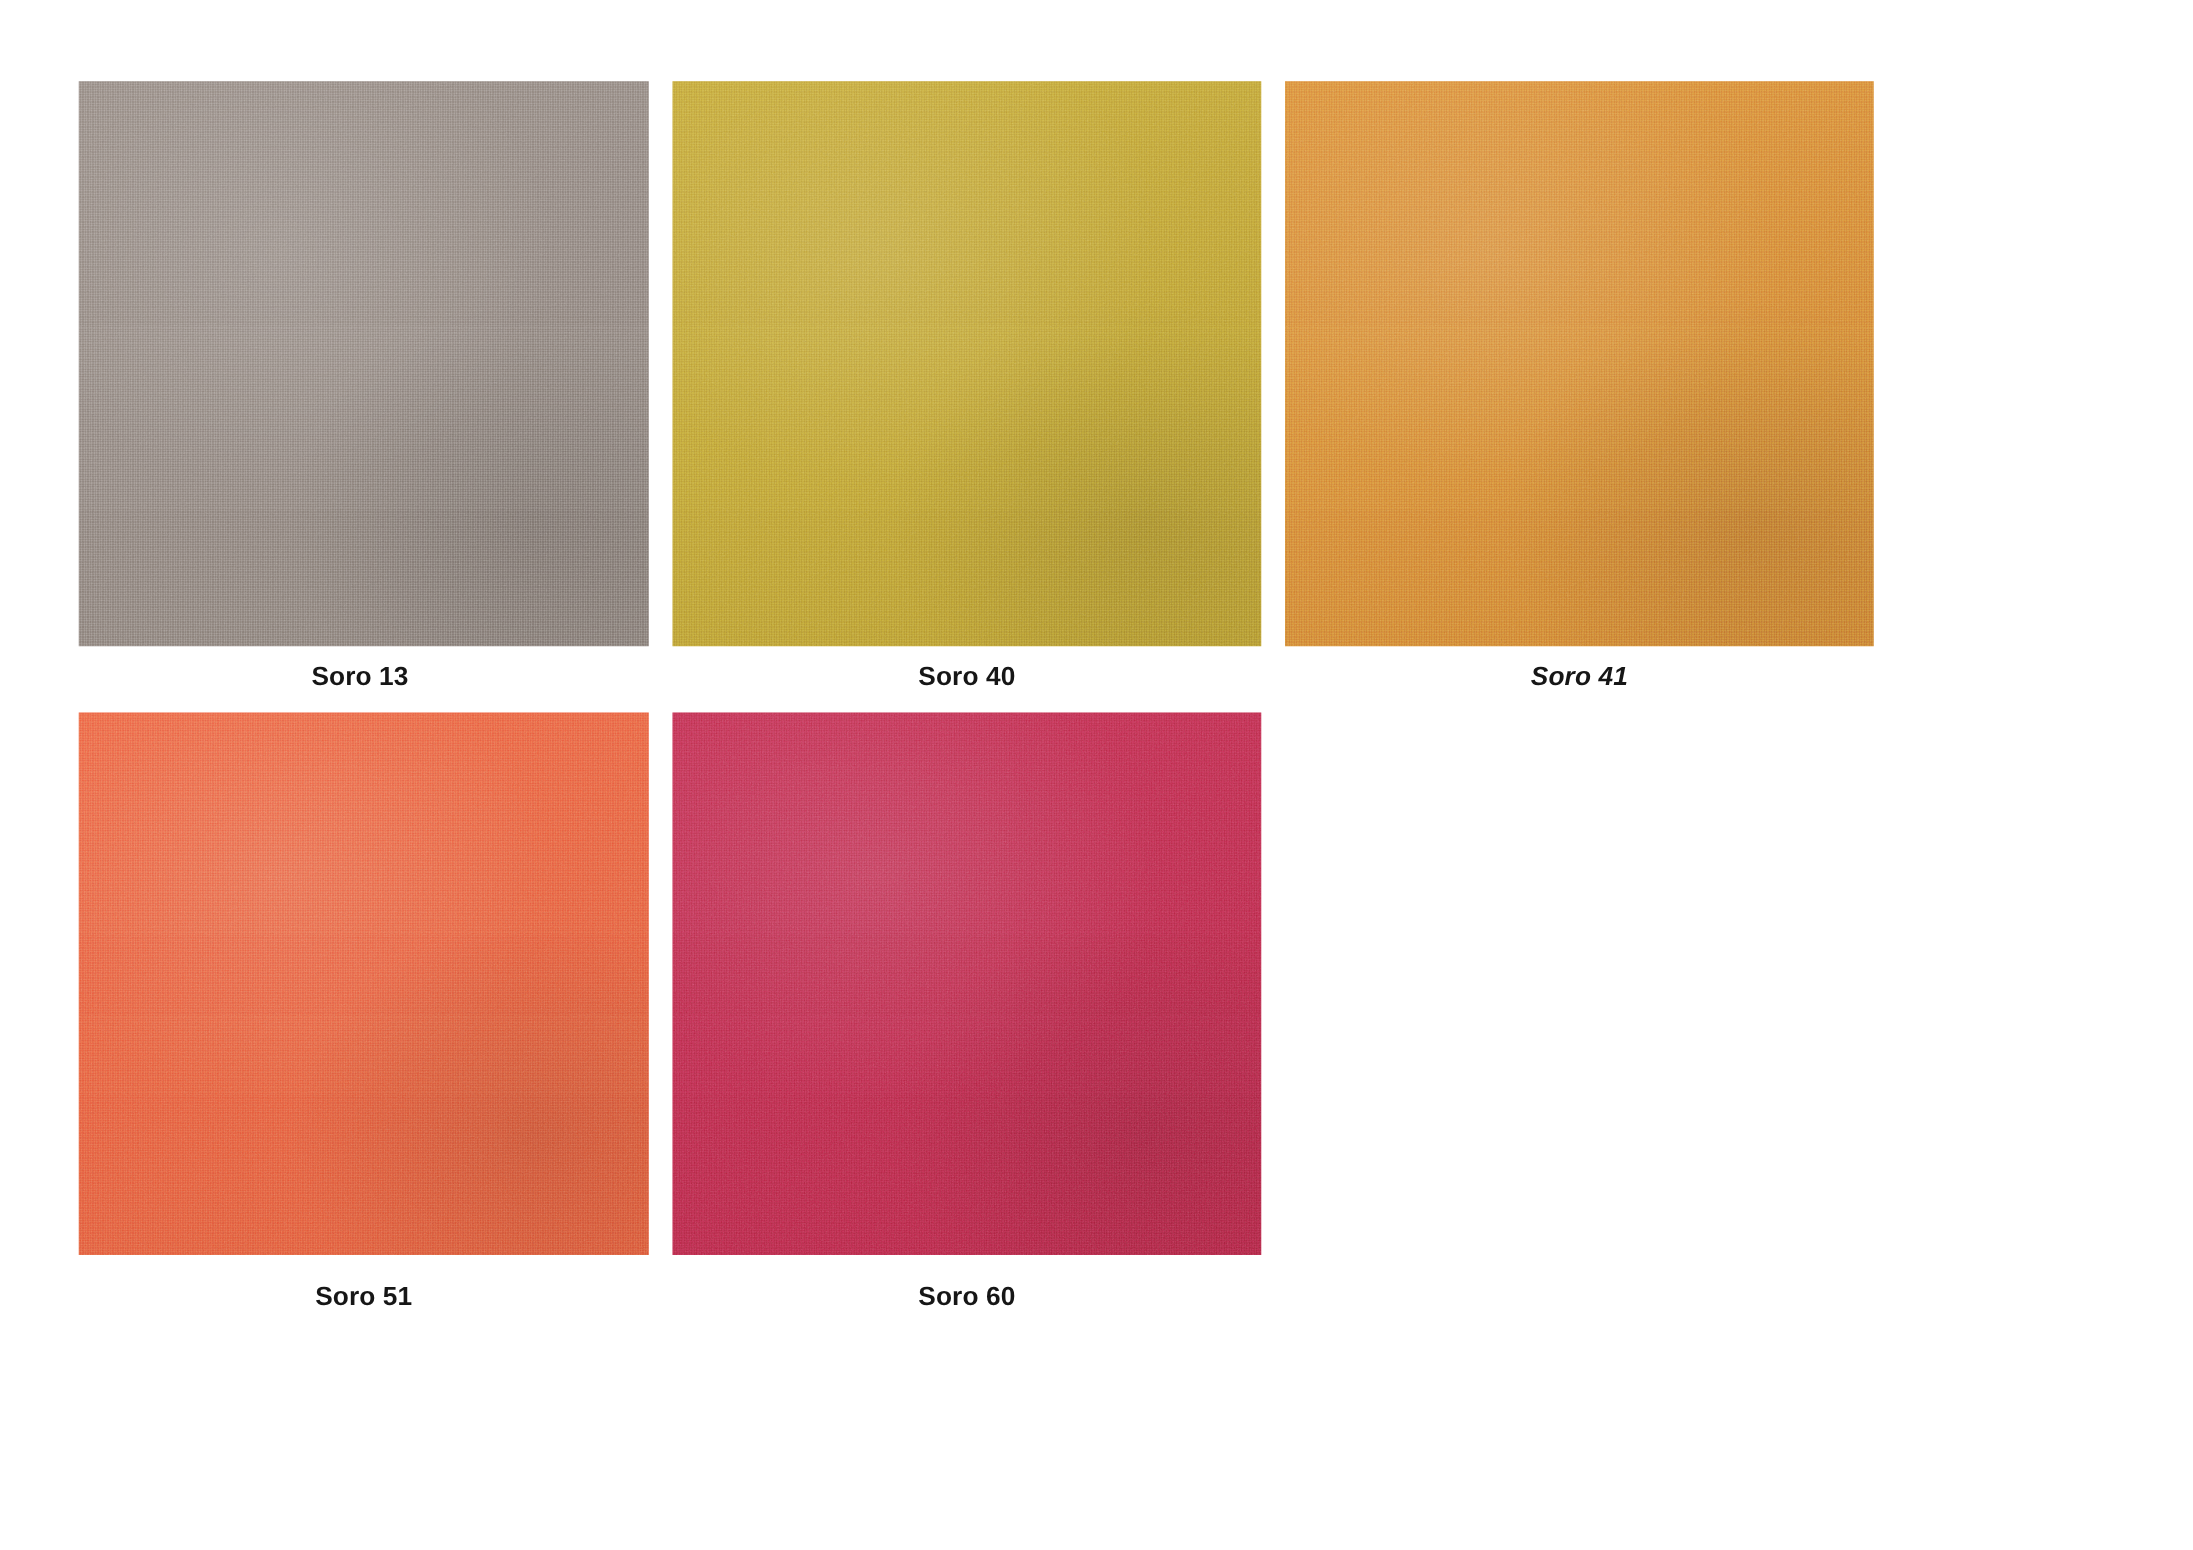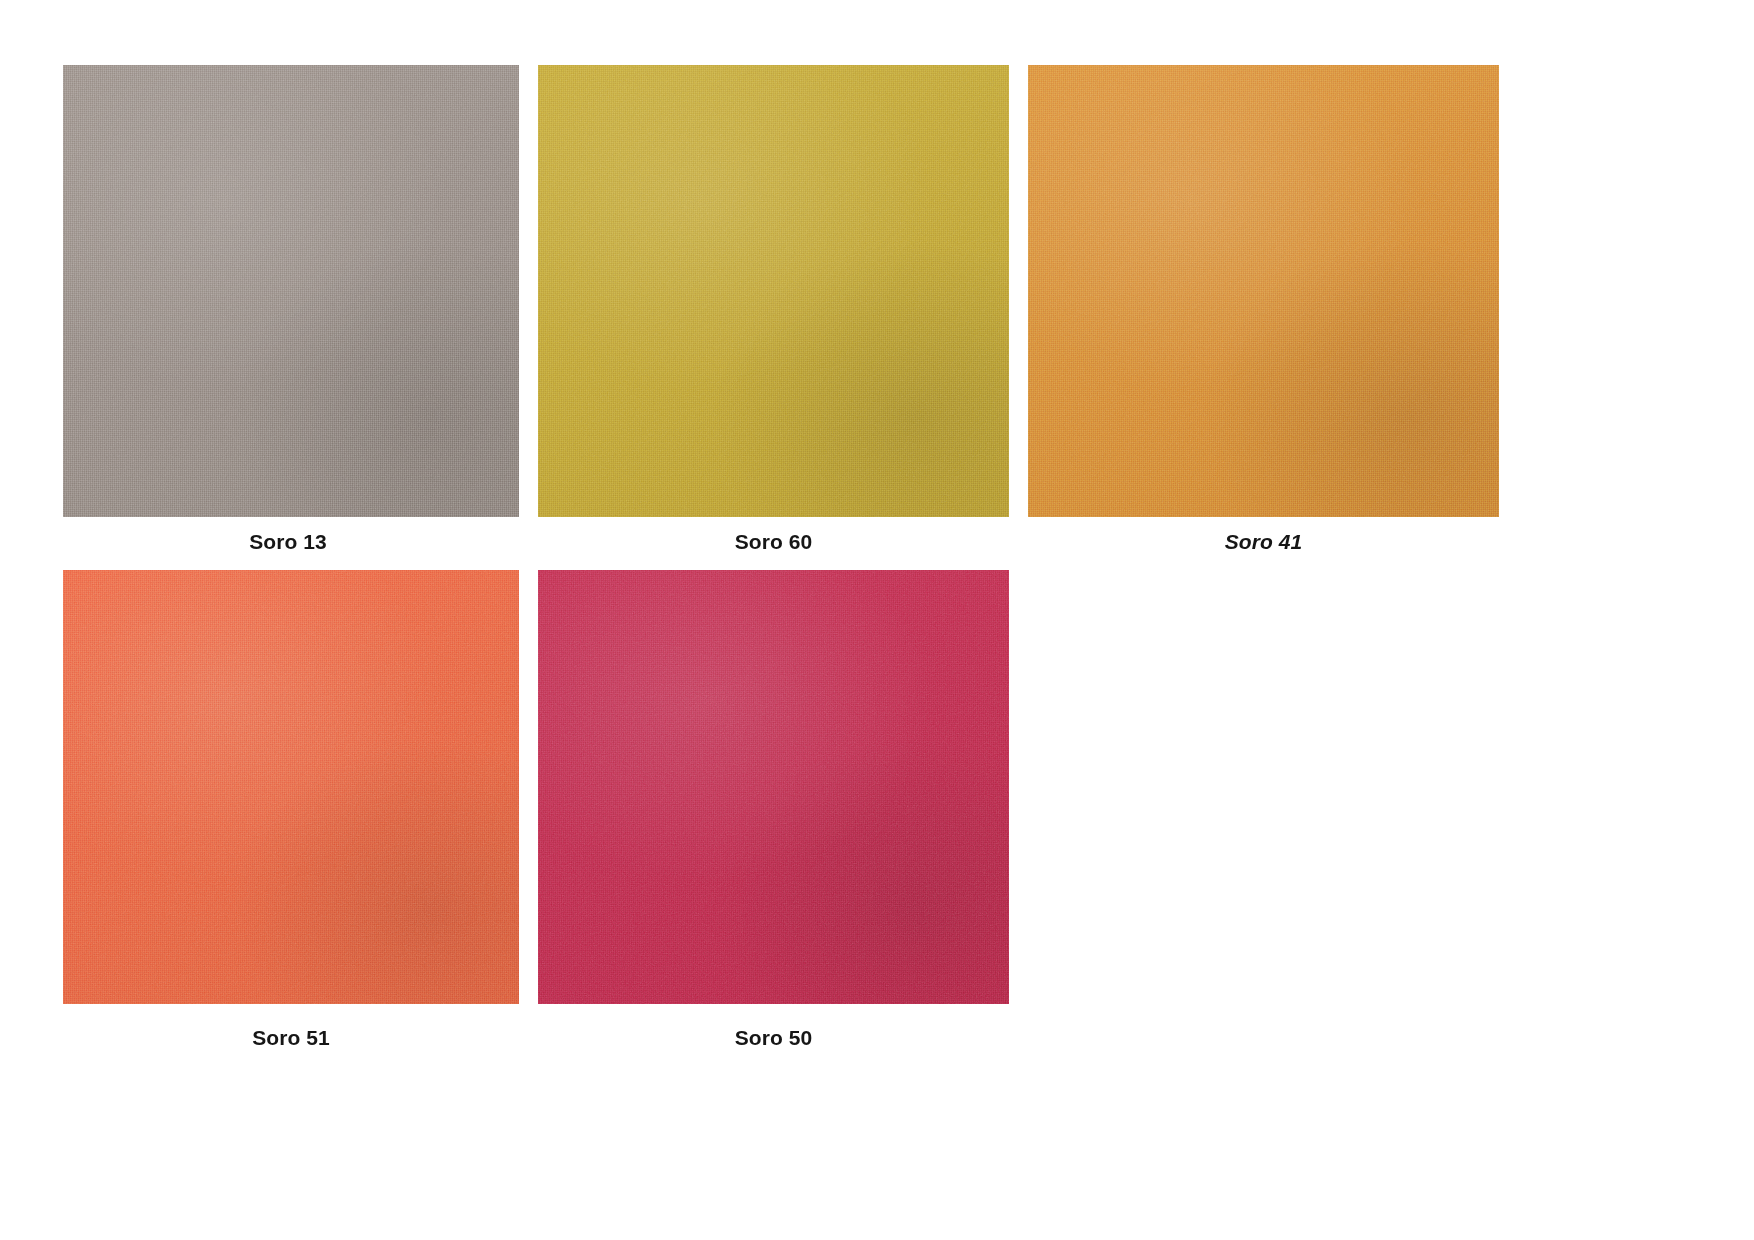--- a/index.html
+++ b/index.html
@@ -135,21 +135,21 @@
         <div class="tex-noise">
           <svg xmlns="http://www.w3.org/2000/svg" preserveAspectRatio="none">
             <filter id="n2">
                 <feTurbulence type="fractalNoise" baseFrequency="0.85" numOctaves="4" stitchTiles="stitch"></feTurbulence>
               <feColorMatrix type="saturate" values="0"></feColorMatrix>
               </filter>
             <rect width="100%" height="100%" filter="url(#n2)" opacity="0.38"></rect>
           </svg>
         </div>
       </div>
-      <div class="swatch-caption">Soro 60</div>
+      <div class="swatch-caption">Soro 40</div>
     </div>
 
     <div class="swatch-cell row-1 col-3">
       <div class="swatch-image" style="background-color: rgb(225, 145, 47);">
         <div class="tex-shade"></div>
         <div class="tex-weave"></div>
         <div class="tex-noise">
           <svg xmlns="http://www.w3.org/2000/svg" preserveAspectRatio="none">
             <filter id="n3">
                 <feTurbulence type="fractalNoise" baseFrequency="0.85" numOctaves="4" stitchTiles="stitch"></feTurbulence>
@@ -186,18 +186,18 @@
         <div class="tex-noise">
           <svg xmlns="http://www.w3.org/2000/svg" preserveAspectRatio="none">
             <filter id="n5">
                 <feTurbulence type="fractalNoise" baseFrequency="0.9" numOctaves="4" stitchTiles="stitch"></feTurbulence>
               <feColorMatrix type="saturate" values="0"></feColorMatrix>
               </filter>
             <rect width="100%" height="100%" filter="url(#n5)" opacity="0.40"></rect>
           </svg>
         </div>
       </div>
-      <div class="swatch-caption">Soro 50</div>
+      <div class="swatch-caption">Soro 60</div>
     </div>
 
 
   </div>
 </div>
 
 </body></html>

